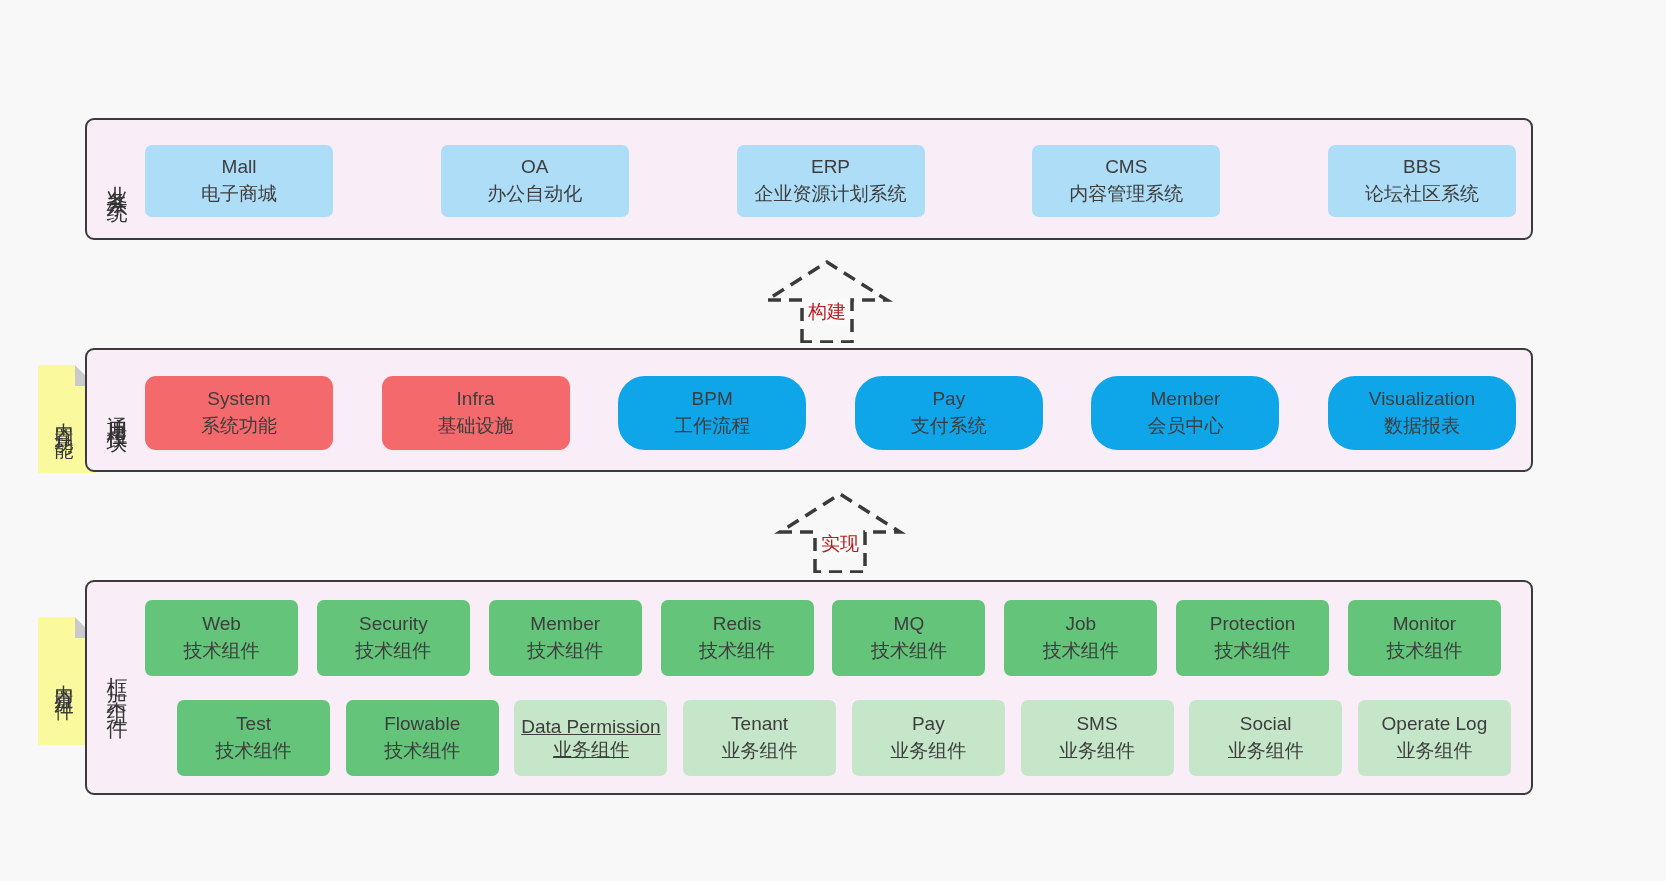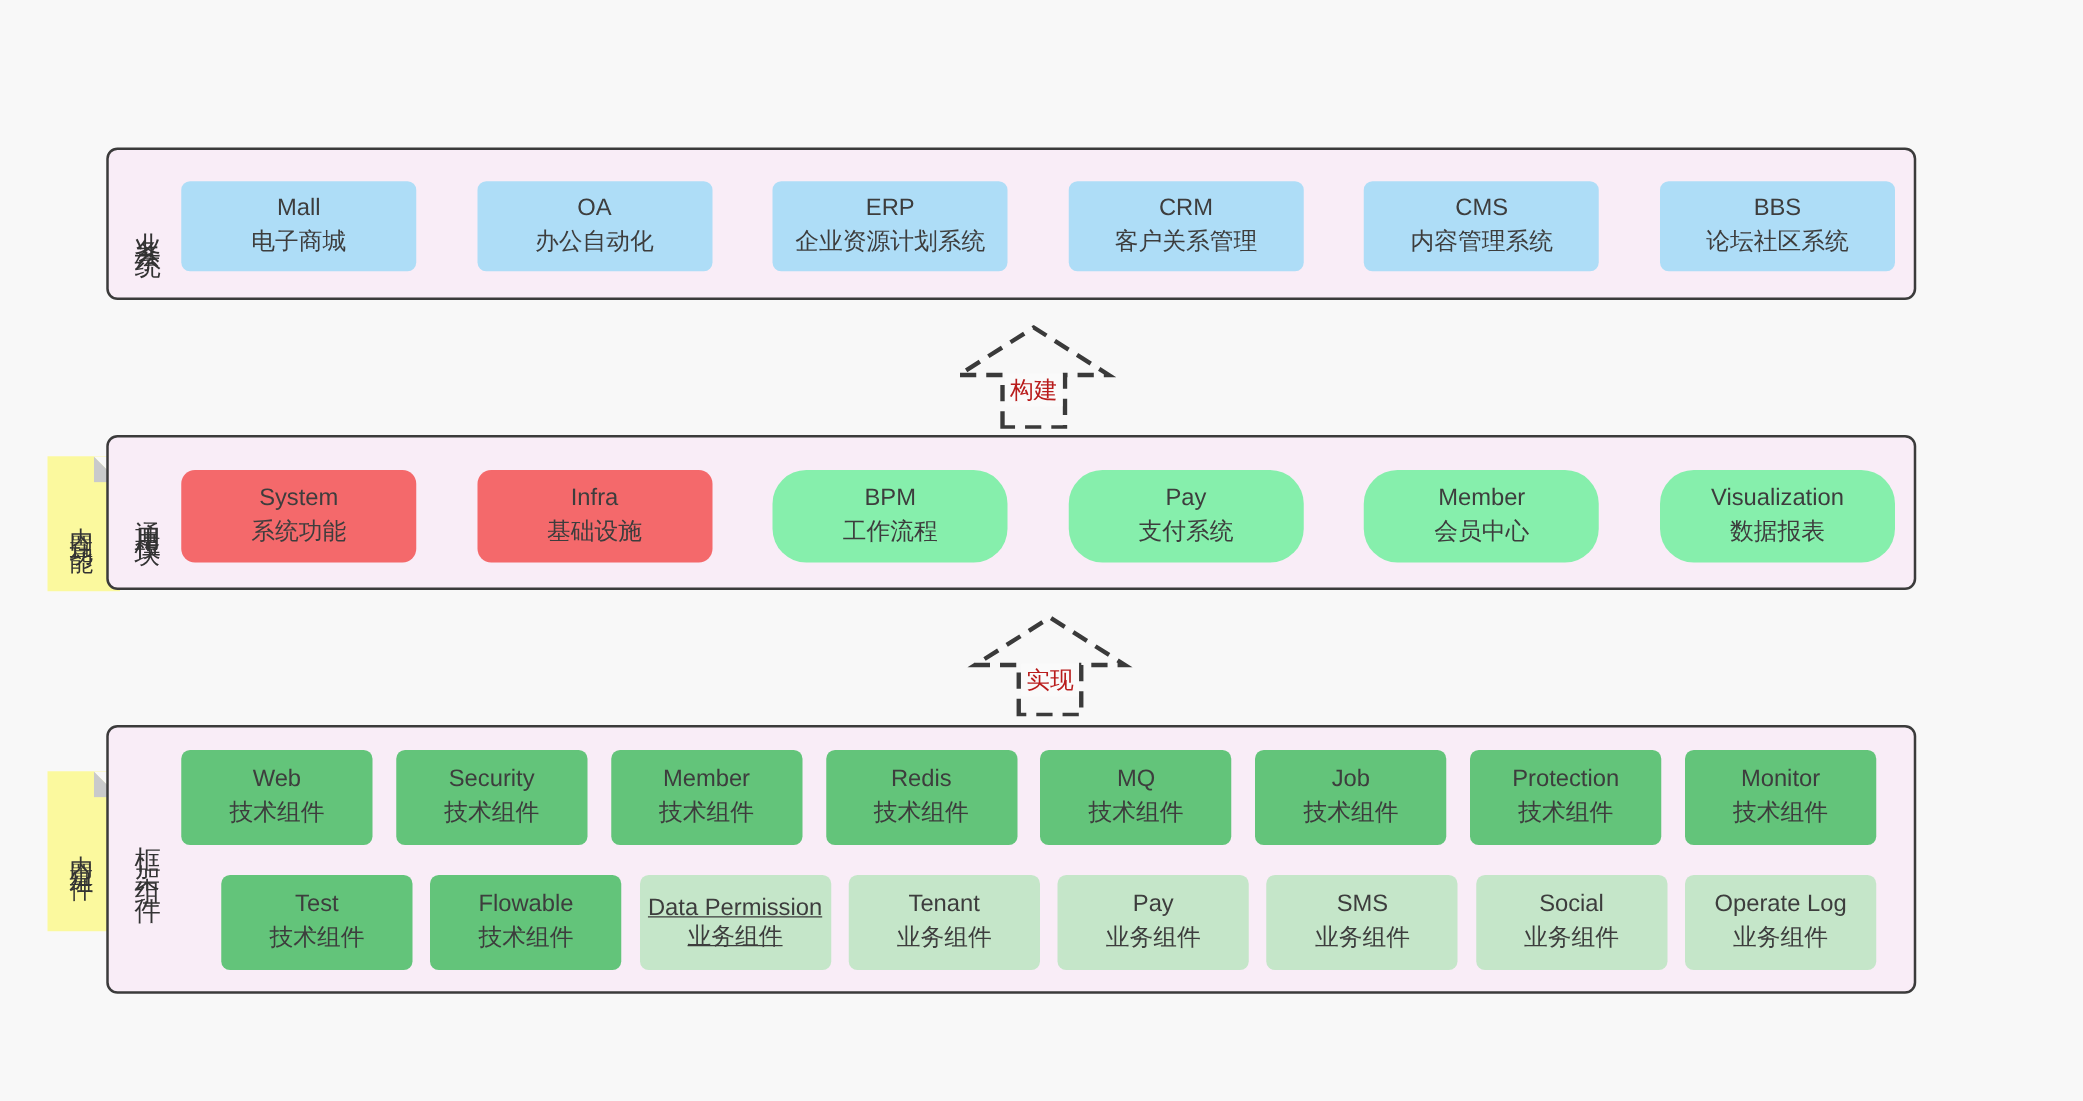--- a/index.html
+++ b/index.html
@@ -31,21 +31,21 @@
   .box {
     box-sizing:border-box; border-radius:7px;
     display:flex; flex-direction:column; align-items:center; justify-content:center;
     text-align:center; font-size:19px; line-height:1.42; color:#3d3d3d;
     padding:2px 6px;
   }
   .w188 { width:188px; }
   .w140 { width:153px; }
   .blue  { background:#aeddf7; }
   .red   { background:#f4696b;border-radius:11px; }
-  .pink  { background:#86efac;border-radius:27px; }
+  .pink  { background:#0ea5e9;border-radius:27px; }
   .gdark { background:#63c47a; }
   .glight{ background:#c5e6c9; }
 
   
   .sticky {
     position:absolute; z-index:0; box-sizing:border-box;
     background:#fbf99e;
     display:flex; align-items:center;
     padding-left:13px;
   }
@@ -82,24 +82,20 @@
       </div>
       <div class="box w188 blue">
         <span>OA</span>
         <span>办公自动化</span>
       </div>
       <div class="box w188 blue">
         <span>ERP</span>
         <span>企业资源计划系统</span>
       </div>
       <div class="box w188 blue">
-        <span>CRM</span>
-        <span>客户关系管理</span>
-      </div>
-      <div class="box w188 blue">
         <span>CMS</span>
         <span>内容管理系统</span>
       </div>
       <div class="box w188 blue">
         <span>BBS</span>
         <span>论坛社区系统</span>
       </div>
     </div>
   </div>
 
@@ -190,21 +186,21 @@
       <div class="box w140 gdark">
         <span>Protection</span>
         <span>技术组件</span>
       </div>
       <div class="box w140 gdark">
         <span>Monitor</span>
         <span>技术组件</span>
       </div>
     </div>
 
-    <div class="row" style="left:58px;right:30px;top:118px;height:76px;padding-left:32px;">
+    <div class="row" style="left:58px;right:20px;top:118px;height:76px;padding-left:32px;">
       <div class="box w140 gdark">
         <span>Test</span>
         <span>技术组件</span>
       </div>
       <div class="box w140 gdark">
         <span>Flowable</span>
         <span>技术组件</span>
       </div>
       <div class="box w140 glight" style="line-height:1.22;text-decoration:underline;">
         <span>Data Permission</span>

